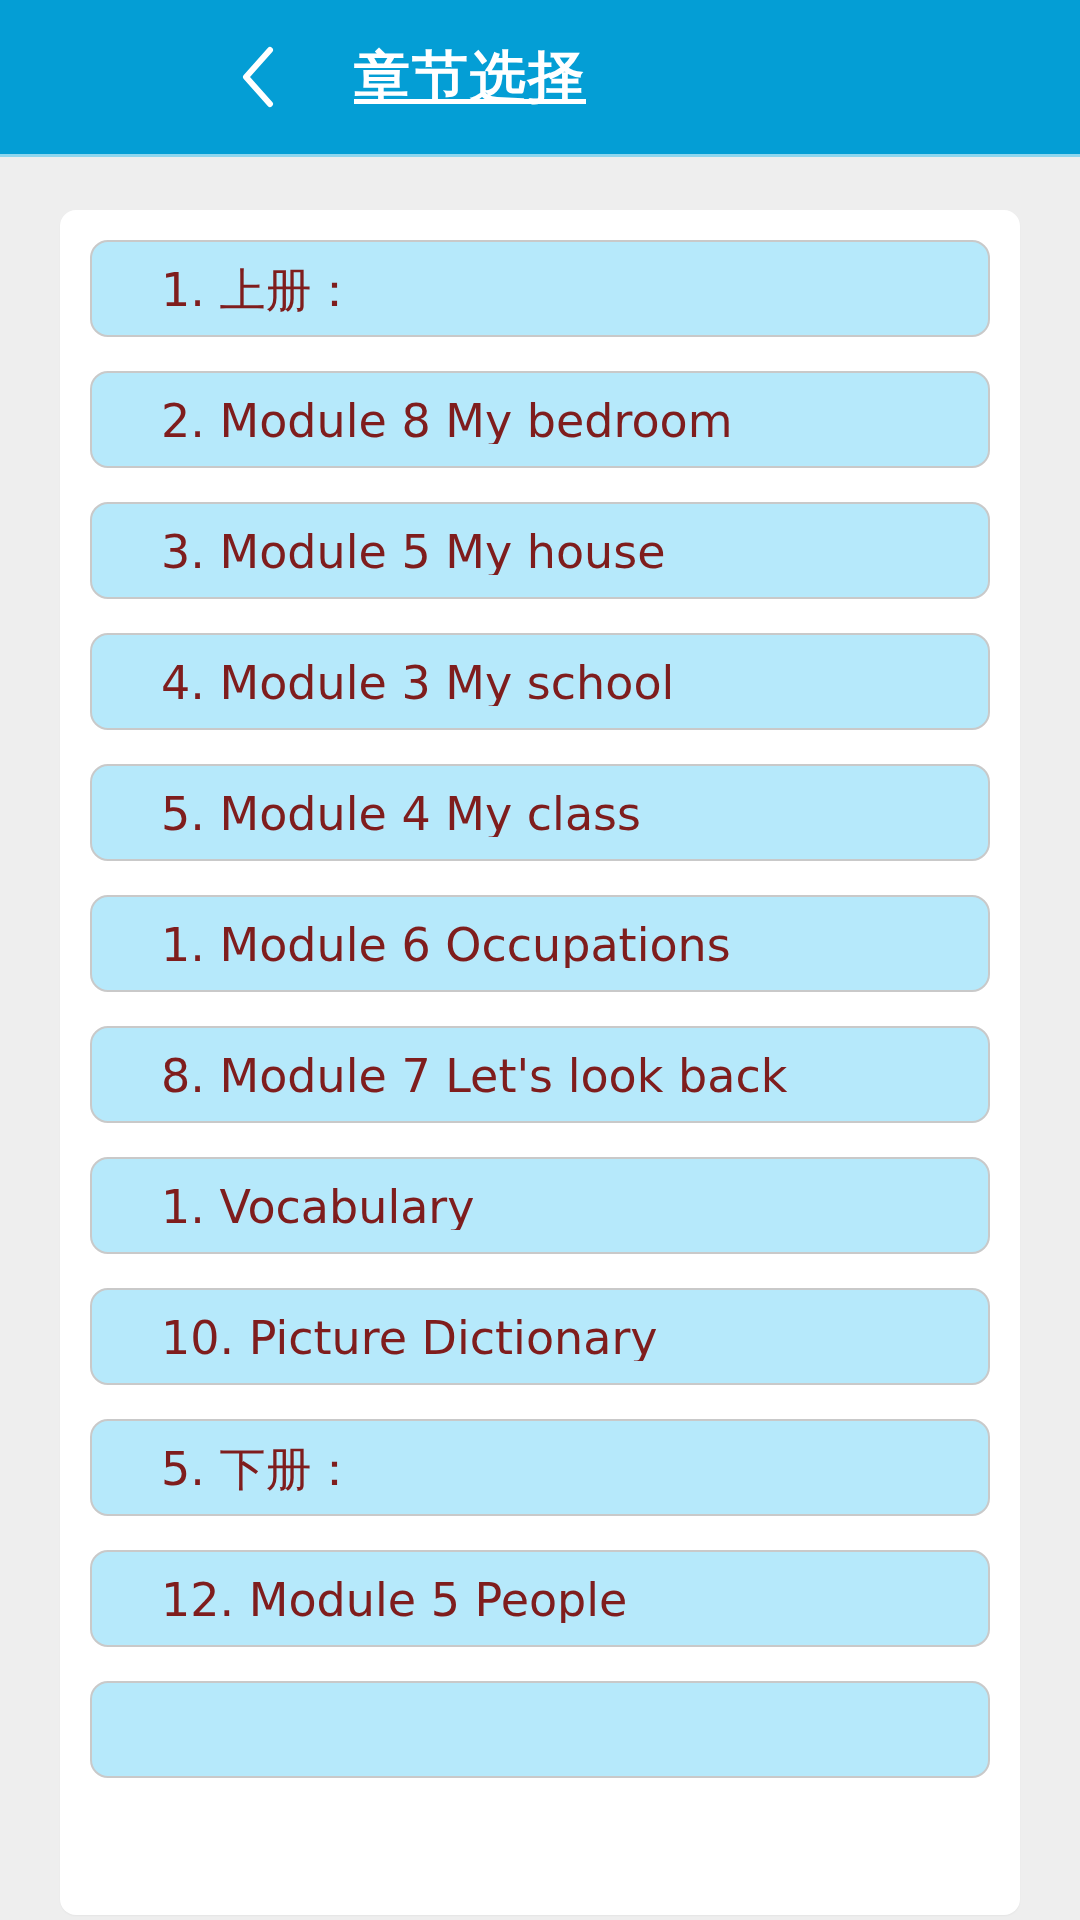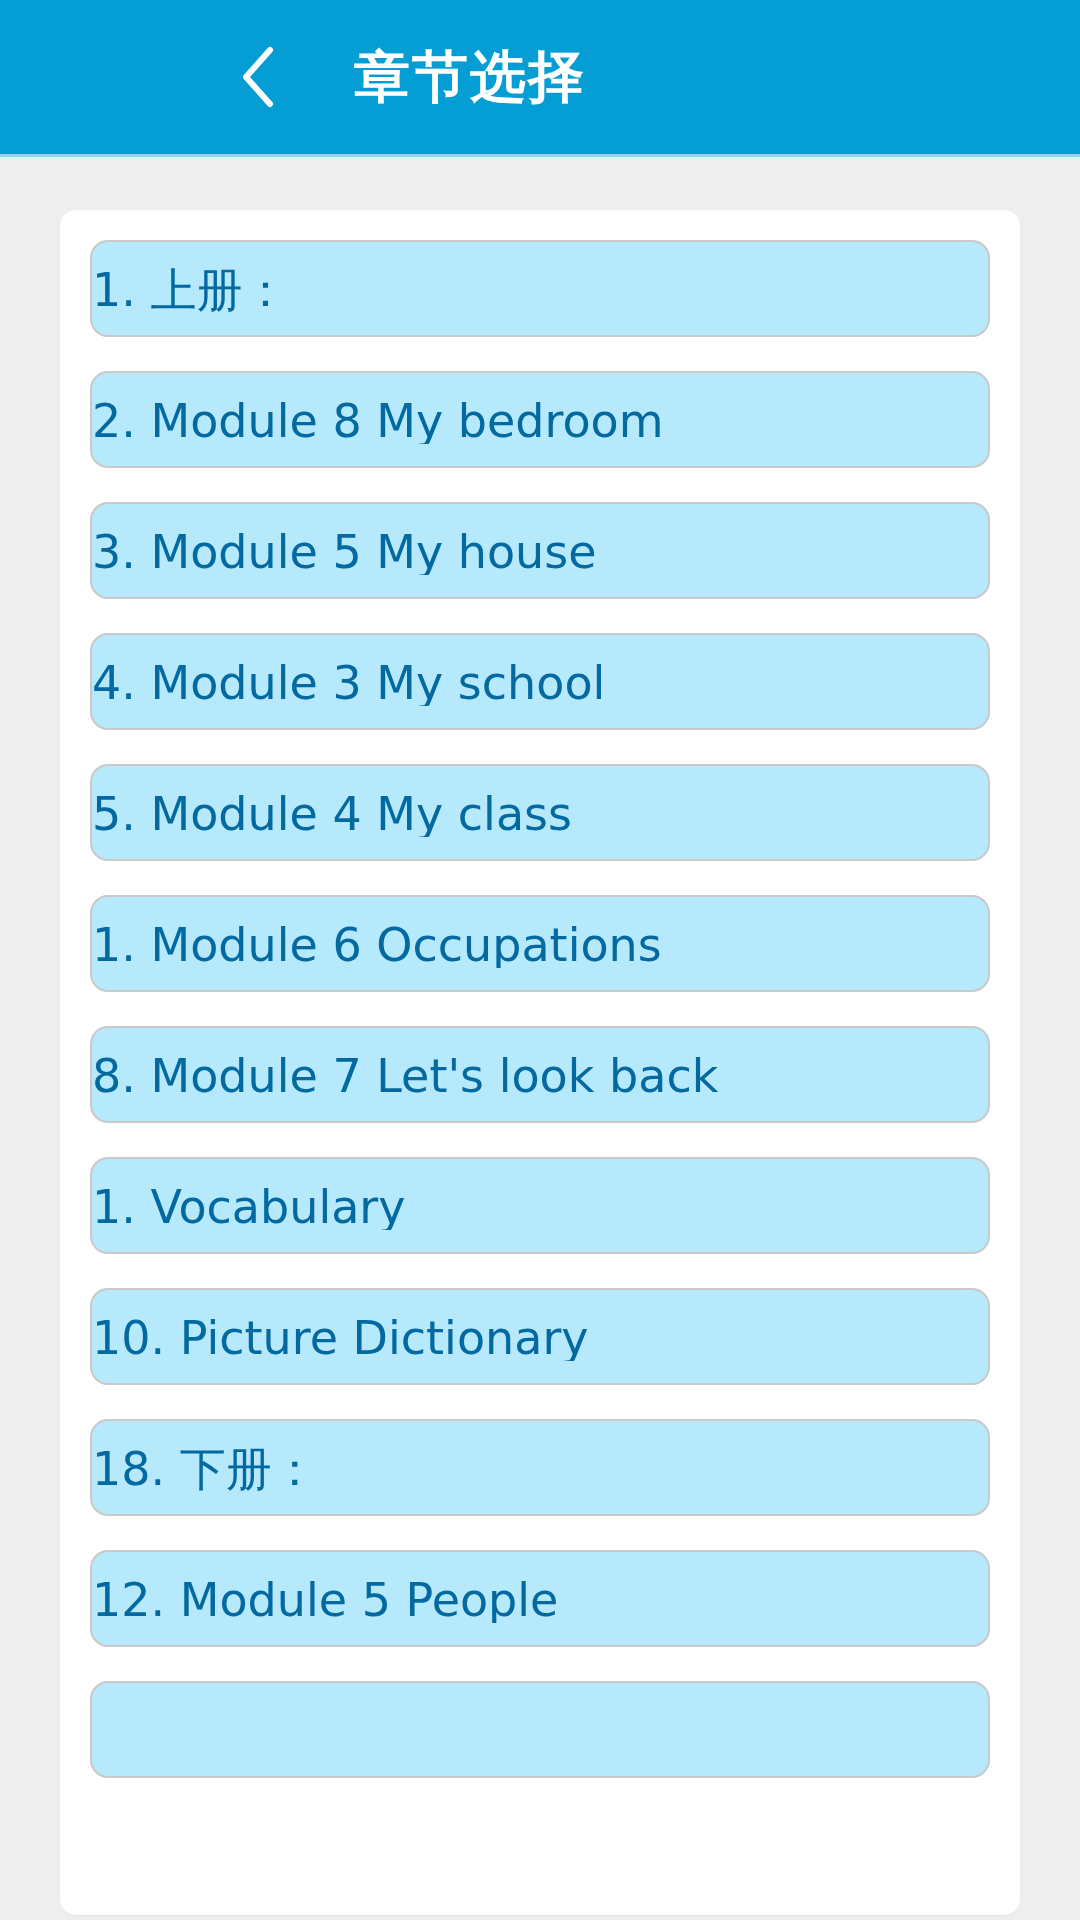--- a/index.html
+++ b/index.html
@@ -64,20 +64,21 @@
 
   .appbar-title {
     margin-left: 62px;
     color: #ffffff;
     font-size: 56px;
     font-weight: bold;
     letter-spacing: 2px;
     line-height: 1;
     white-space: nowrap;
     font-family: "DejaVu Sans", "Liberation Sans", sans-serif;
+    text-decoration: underline;
   }
 
   
   .content-area {
     position: absolute;
     top: 160px;
     left: 0;
     width: 1080px;
     height: 1760px;
     background: #eeeeee;
@@ -113,29 +114,31 @@
     background: #b6e9fb;
     border: 2px solid #c9c9c9;
     border-radius: 18px;
     cursor: pointer;
     overflow: hidden;
   }
 
   .chapter-item:last-child { margin-bottom: 0; }
 
   .chapter-label {
+    padding-left: 23px;
     padding-right: 18px;
     font-size: 46px;
     line-height: 1;
-    color: #0369a1;
+    color: #7f1d1d;
     font-family: "DejaVu Sans", "Liberation Sans", sans-serif;
     white-space: nowrap;
     overflow: hidden;
     text-overflow: clip;
     margin-top: 2px;
+    margin-left: 46px;
   }
 </style>
 </head>
 <body>
 
 <div id="app">
 
   <div class="appbar">
     <div class="appbar-inner">
       <div class="back-btn">
@@ -184,21 +187,21 @@
 
         <div class="chapter-item">
           <span class="chapter-label">1. Vocabulary</span>
         </div>
 
         <div class="chapter-item">
           <span class="chapter-label">10. Picture Dictionary</span>
         </div>
 
         <div class="chapter-item">
-          <span class="chapter-label">18. 下册：</span>
+          <span class="chapter-label">5. 下册：</span>
         </div>
 
         <div class="chapter-item">
           <span class="chapter-label">12. Module 5 People</span>
         </div>
 
         <div class="chapter-item">
           <span class="chapter-label"></span>
         </div>
 

